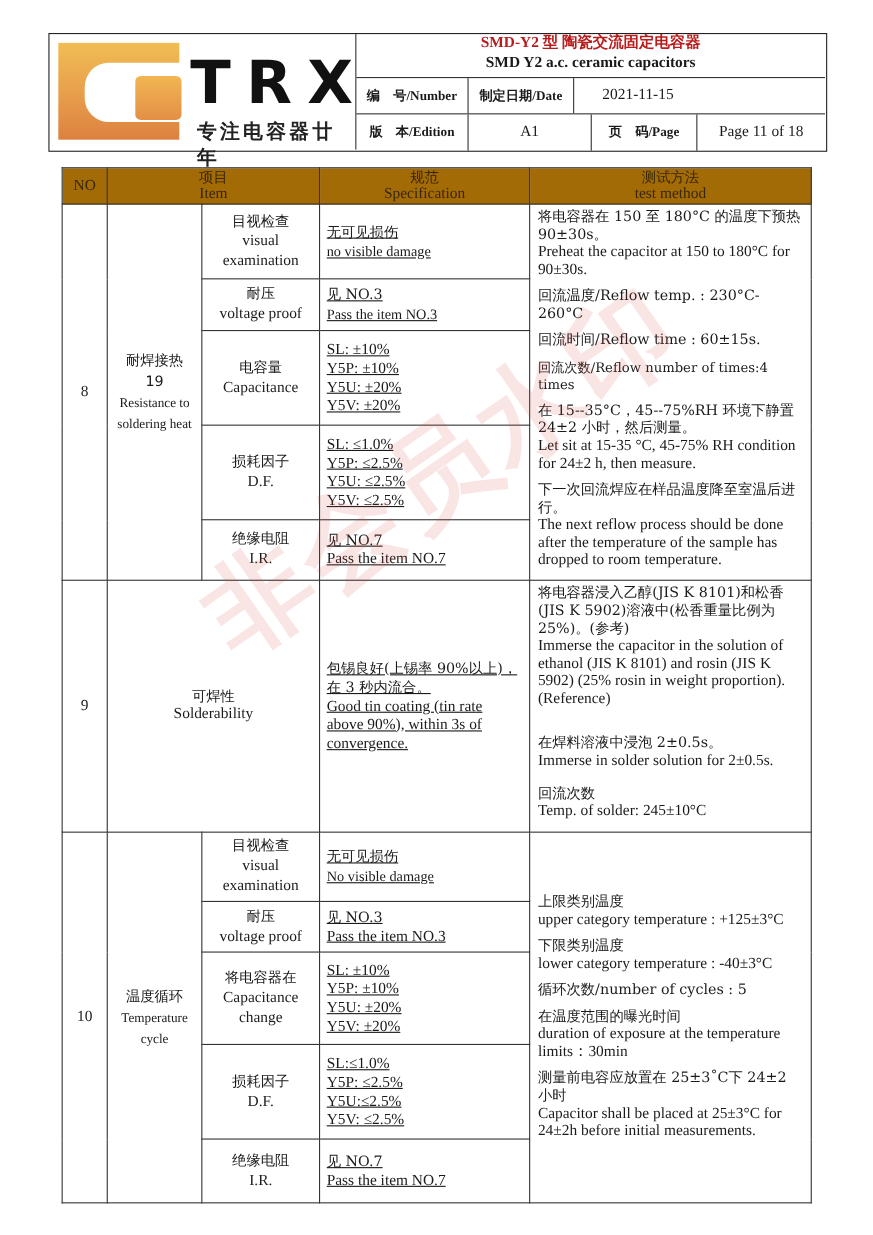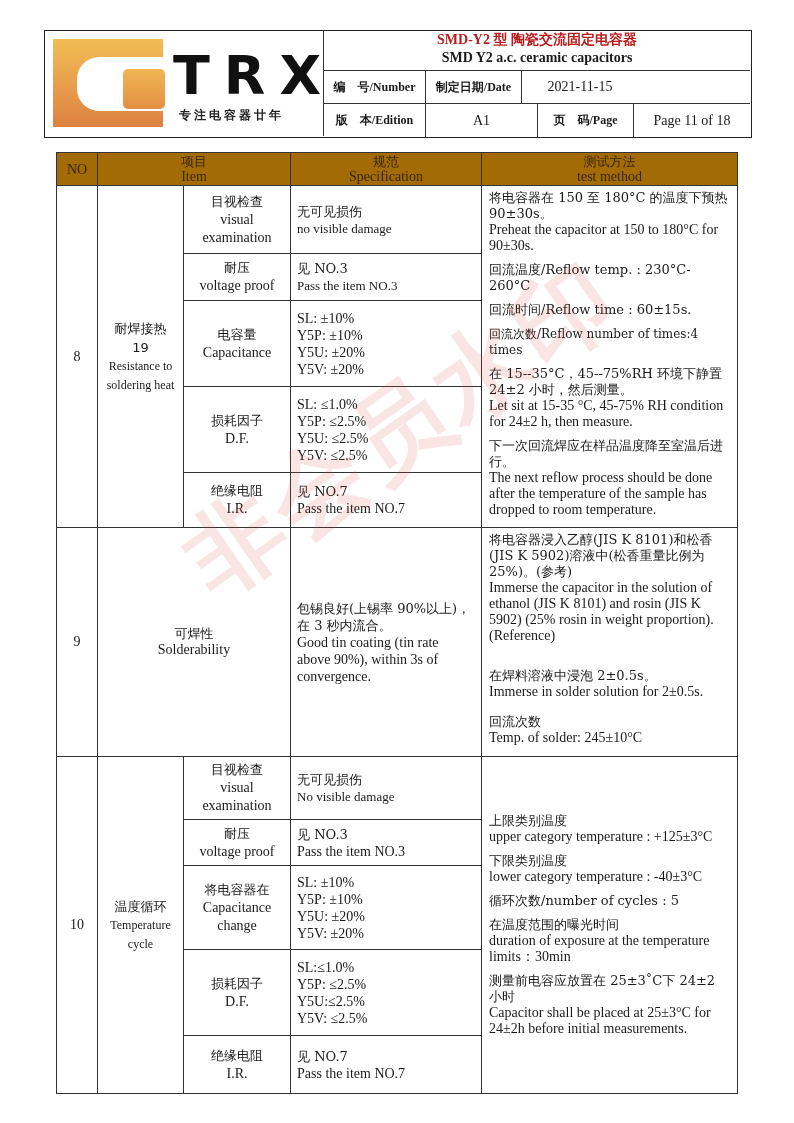--- a/index.html
+++ b/index.html
@@ -13,21 +13,21 @@
           border-right:1px solid #333; box-sizing:border-box; }
   .logo-mark { position:absolute; left:8px; top:8px; width:110px; height:88px;
                background:linear-gradient(180deg,#f1bd54 0%,#e79d4b 55%,#dd8140 100%); }
   .logo-mark .cut { position:absolute; left:24px; top:18px; width:100px; height:54px;
                     background:#fff; border-radius:22px 0 0 22px; }
   .logo-mark .inner { position:absolute; left:70px; top:30px; width:42px; height:40px;
                       background:linear-gradient(180deg,#f1b652,#e38f45); border-radius:5px; }
   .logo-text { position:absolute; left:128px; top:18px; font-family:"DejaVu Sans", sans-serif;
                font-weight:bold; font-size:54px; letter-spacing:14px; color:#111; line-height:1; }
   .logo-slogan { position:absolute; left:134px; top:76px; font-family:"DejaVu Sans", sans-serif;
-                 font-weight:bold; font-size:12px; letter-spacing:3px; color:#222; }
+                 font-weight:bold; font-size:18px; letter-spacing:3px; color:#222; }
 
   .title-cell { position:absolute; left:279px; top:0; width:426px; height:40px;
                 border-bottom:1px solid #333; box-sizing:border-box; text-align:center; }
   .title-cn { font-weight:bold; color:#b91c1c; font-size:14px; line-height:18px; margin-top:0; }
   .title-en { font-weight:bold; font-size:14px; line-height:18px; }
 
   .meta-row { position:absolute; left:279px; width:426px; height:33px; display:flex;
               box-sizing:border-box; }
   .meta-row.r1 { top:40px; border-bottom:1px solid #333; }
   .meta-row.r2 { top:73px; }
@@ -42,21 +42,21 @@
   
   table.spec { position:absolute; left:56px; top:152px; width:682px; border-collapse:collapse;
                font-size:14px; line-height:16px; }
   table.spec td, table.spec th { border:1px solid #333; vertical-align:middle; padding:0; }
   table.spec th { background:#a26b05; color:#3a2606; font-weight:normal; height:32px;
                   text-align:center; line-height:15px; font-size:14px; }
   th .cn { font-size:13px; display:block; }
   .c-no { width:40px; text-align:center; }
   .c-item { width:85px; text-align:center; font-size:12px; line-height:19px; }
   .c-sub { width:102px; text-align:center; }
-  .c-spec { width:178px; padding:0 6px !important; }
+  .c-spec { width:178px; padding:0 6px !important;text-decoration:underline; }
   .c-meth { padding:4px 7px !important; vertical-align:top !important; }
   .cn { font-family:"DejaVu Serif", serif; font-size:13px; }
   .sub-cell { line-height:18px; padding:4px 2px !important; }
   .spec-cell { line-height:17px; }
   .spec-cell .en-sm { font-size:13px; }
   .meth-p { margin:0 0 8px 0; line-height:16px; }
   .meth-p:last-child { margin-bottom:0; }
 
   
   .watermark { position:absolute; left:160px; top:520px; font-family:"DejaVu Sans", sans-serif;

